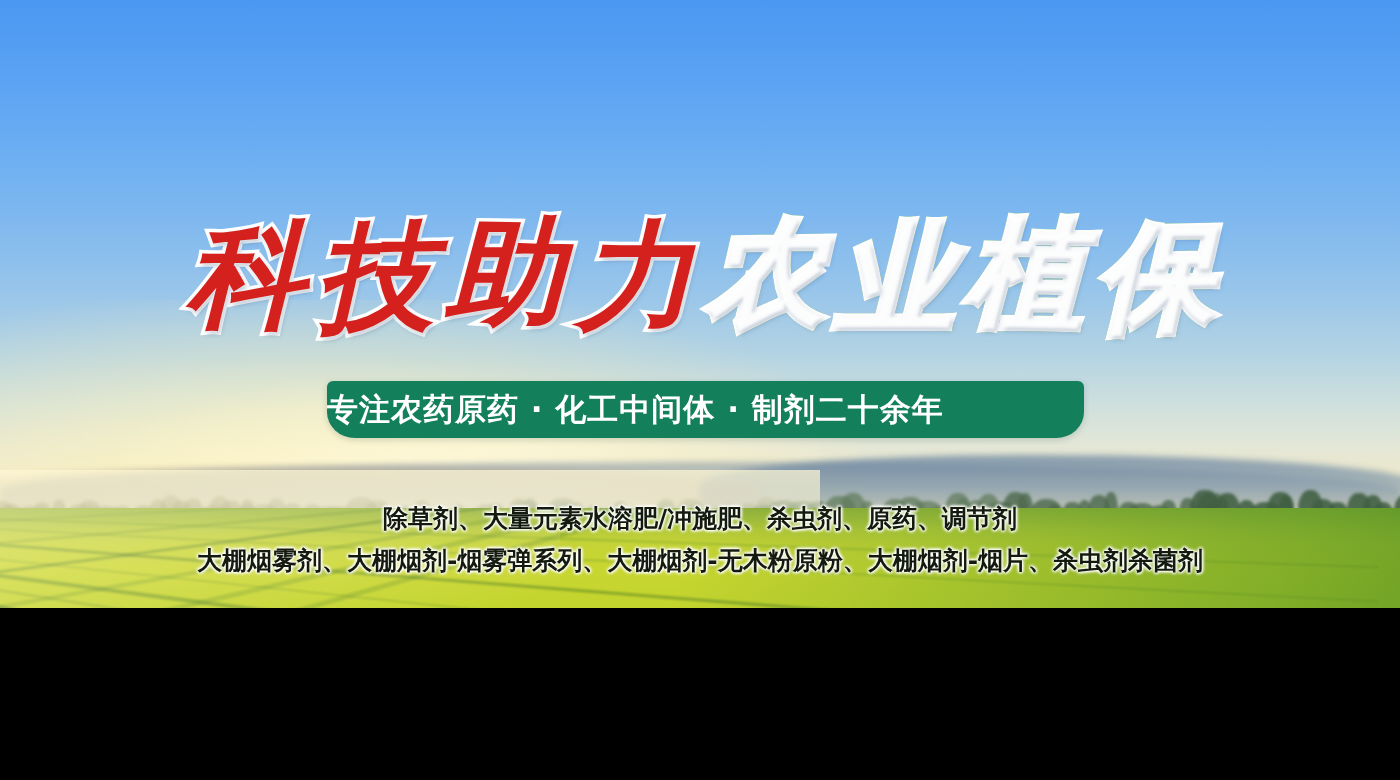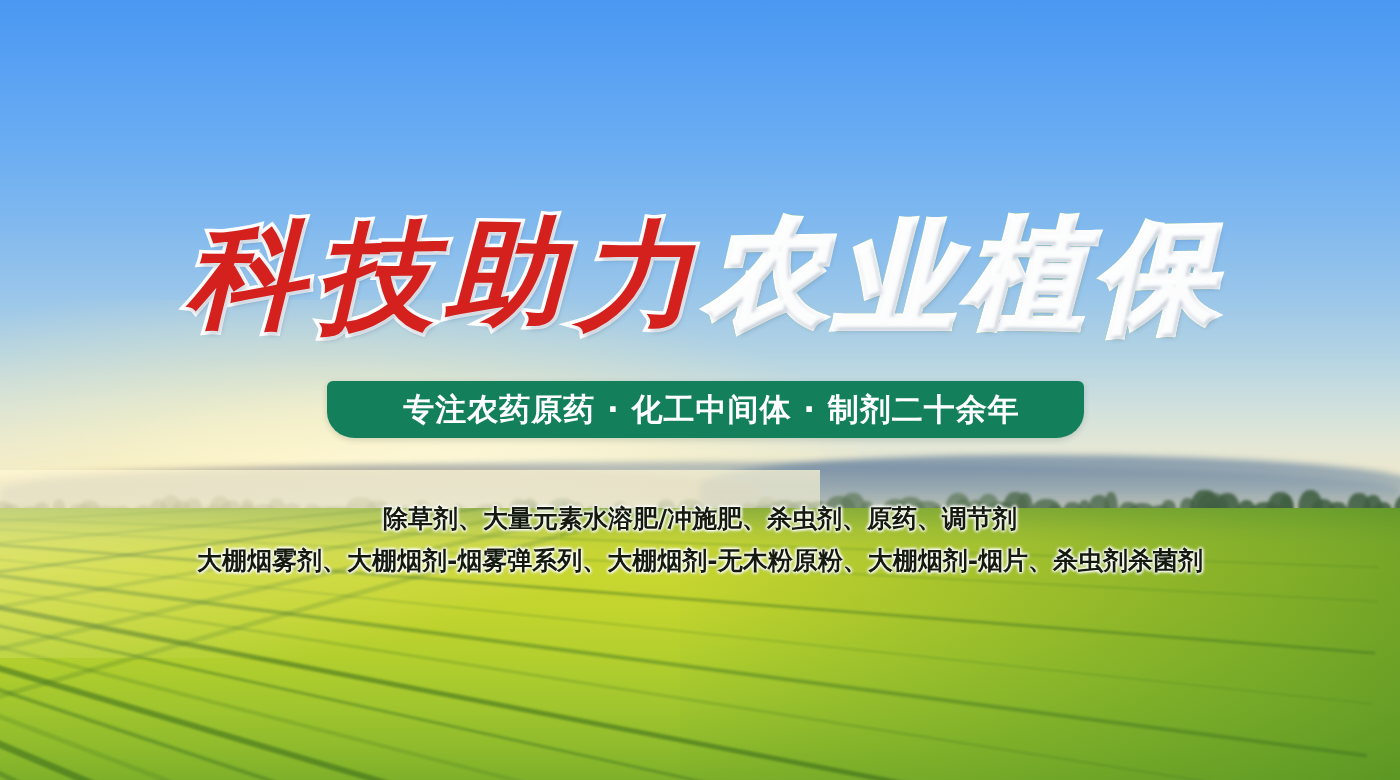--- a/index.html
+++ b/index.html
@@ -6,21 +6,21 @@
   html, body {
     margin: 0;
     padding: 0;
     background: #000;
   }
   * { box-sizing: border-box; }
 
   .banner {
     position: relative;
     width: 1400px;
-    height: 780px;
+    height: 608px;
     overflow: hidden;
     font-family: "Liberation Sans", "DejaVu Sans", sans-serif;
     -webkit-font-smoothing: antialiased;
   }
 
   
   .sky {
     position: absolute;
     left: 0; top: 0;
     width: 1400px; height: 520px;
@@ -216,23 +216,21 @@
 
   
   .subtitle-bar {
     position: absolute;
     left: 327px; top: 381px;
     width: 757px; height: 57px;
     background: #137f5b;
     border-radius: 6px 6px 28px 28px / 6px 6px 26px 26px;
     display: flex;
     align-items: center;
-    justify-content: center;
     box-shadow: 0 2px 6px rgba(20,60,60,0.18);
-    padding-left: 12px;
   }
   .subtitle-text {
     color: #ffffff;
     font-size: 31px;
     font-weight: 700;
     letter-spacing: 1px;
     line-height: 1;
     white-space: nowrap;
     font-family: "DejaVu Sans", "Liberation Sans", sans-serif;
   }

